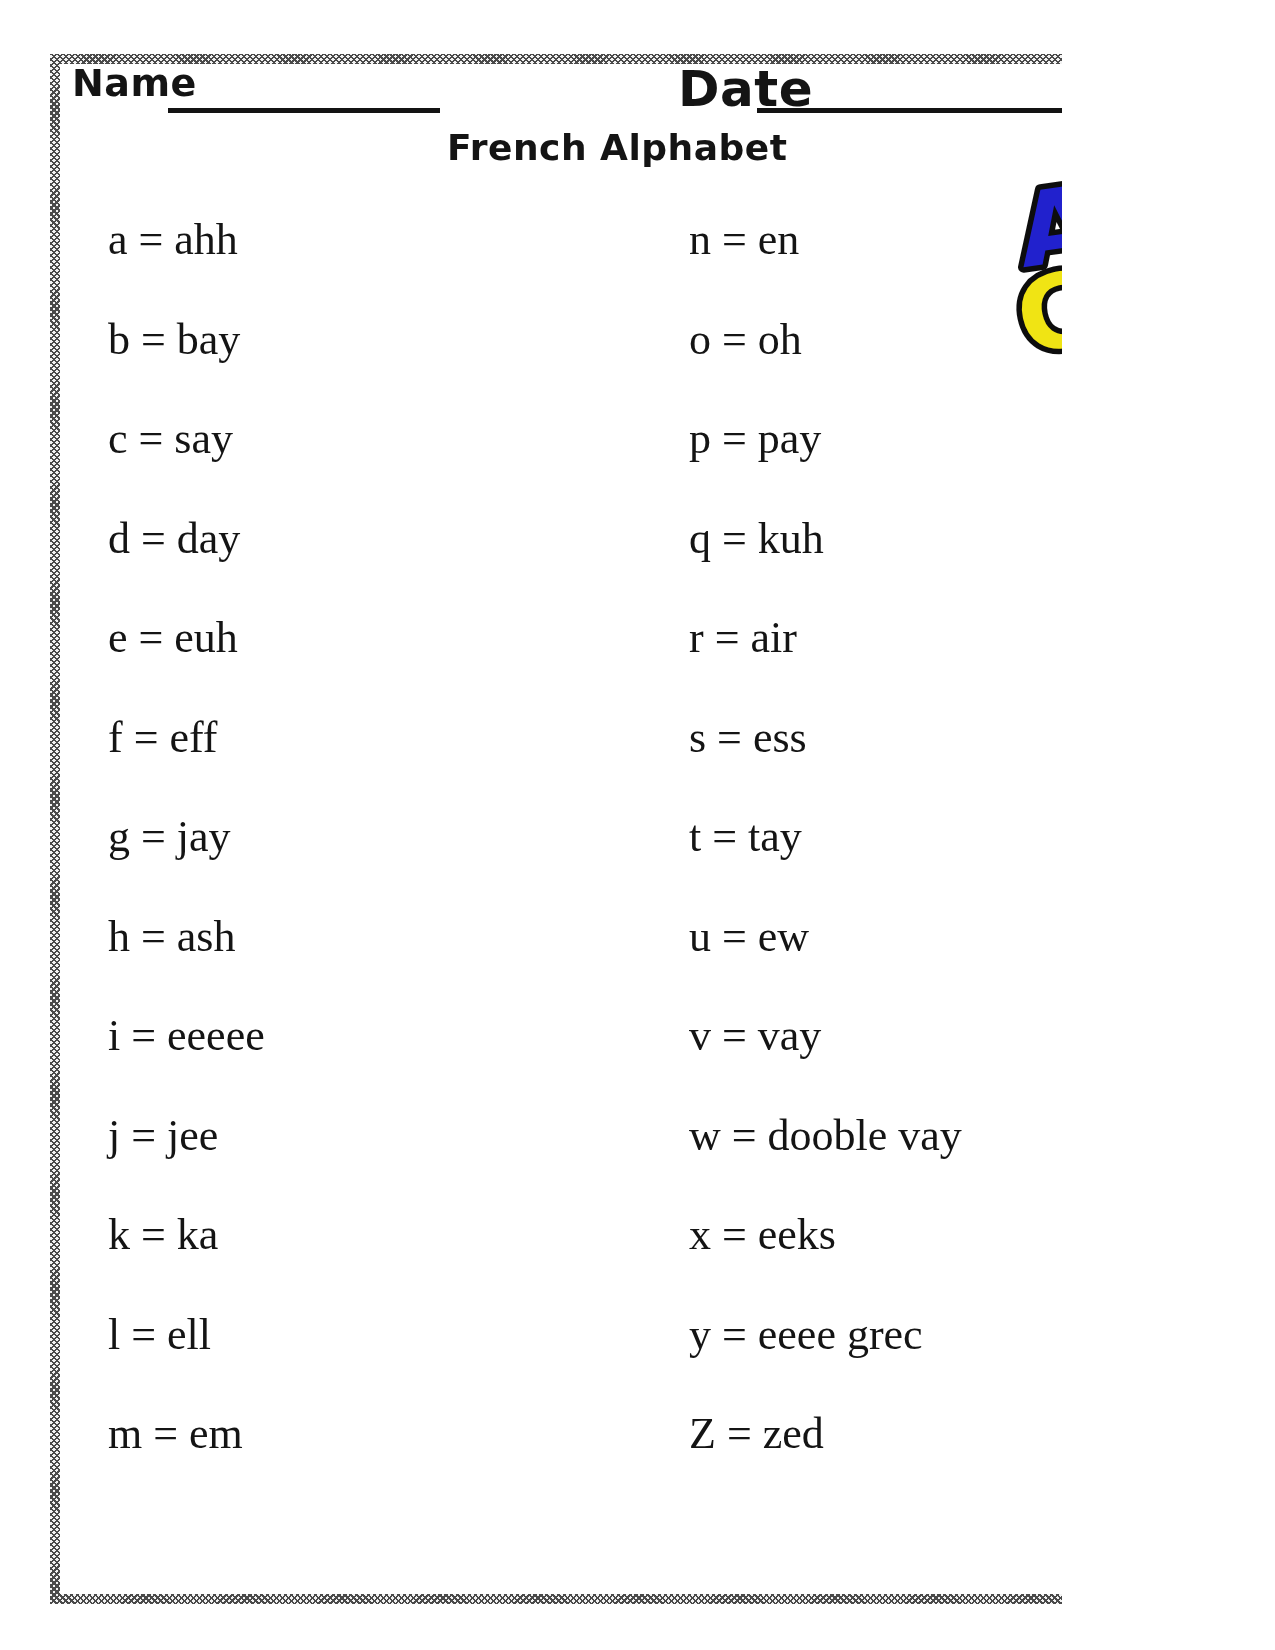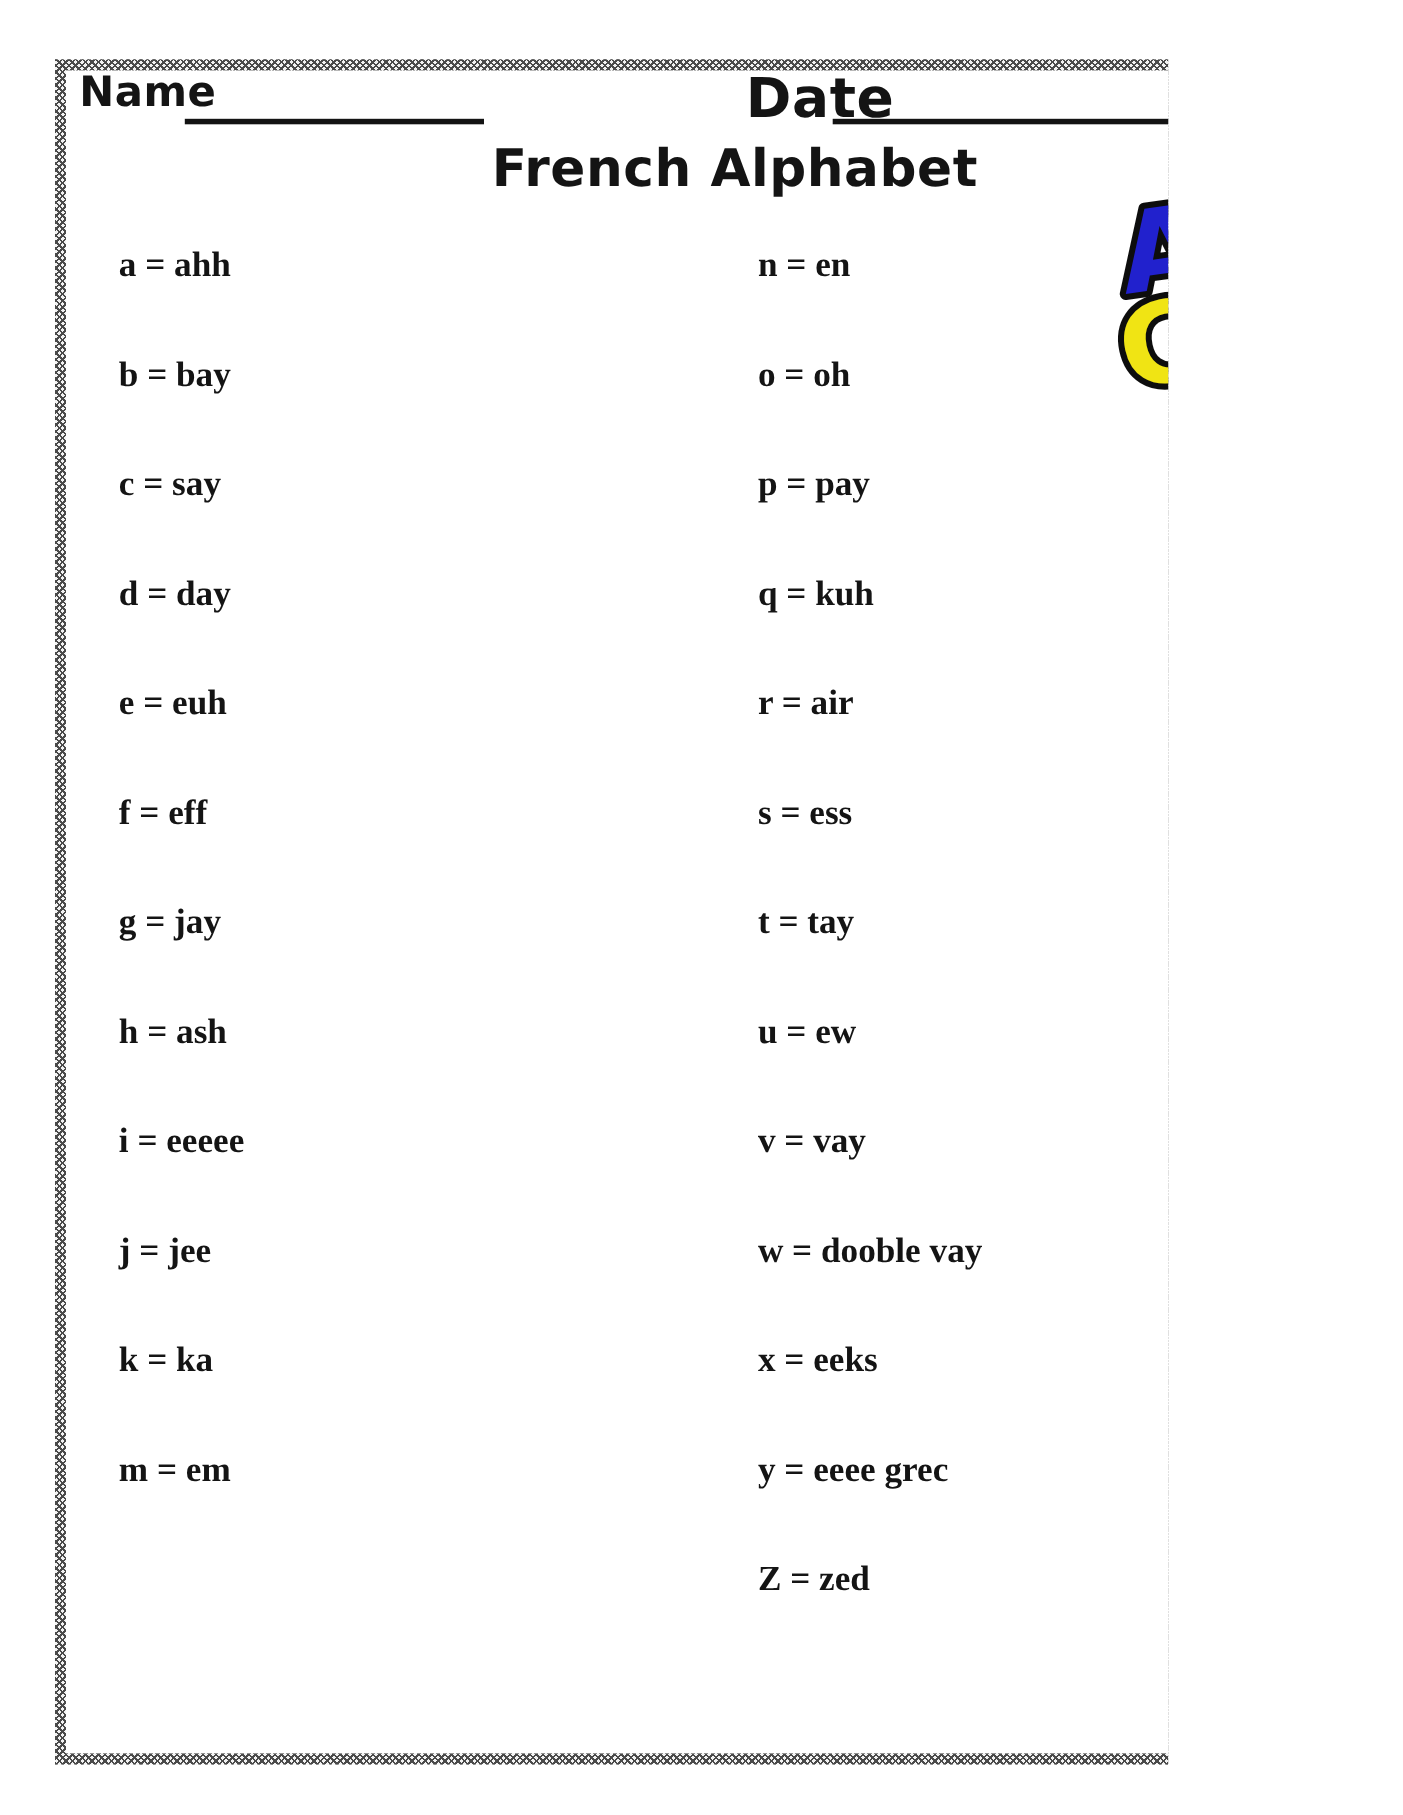--- a/index.html
+++ b/index.html
@@ -44,21 +44,21 @@
     position: absolute; left: 678px; top: 64px;
     font-size: 50px; line-height: 1;
   }
   .date-line {
     position: absolute; left: 757px; top: 70px;
     width: 410px; height: 38px;
     border-bottom: 5px solid #131313;
   }
   .title {
     position: absolute; left: 447px; top: 130px;
-    font-size: 47px; line-height: 1;
+    font-size: 36px; line-height: 1;
   }
   .clipart {
     position: absolute; left: 1005px; top: 170px;
     width: 160px; height: 190px;
   }
   .clipart text {
     font-family: "DejaVu Sans", sans-serif;
     font-weight: 700;
     font-size: 102px;
     paint-order: stroke fill;
@@ -67,24 +67,23 @@
   .col {
     position: absolute;
     top: 218px;
     display: flex;
     flex-direction: column;
   }
   .col-left  { left: 108px; }
   .col-right { left: 665px; margin-left: 24px; }
   .entry {
     height: 99.5px;
-    font-size: 32px;
+    font-size: 44px;
     line-height: 44px;
     white-space: nowrap;
-    font-weight: bold;
   }
 </style>
 </head>
 <body>
 
 <div class="page">
   <div class="border-band">
     <div class="border-inner"></div>
   </div>
 
@@ -113,20 +112,21 @@
     <div class="entry">b = bay</div>
     <div class="entry">c = say</div>
     <div class="entry">d = day</div>
     <div class="entry">e = euh</div>
     <div class="entry">f = eff</div>
     <div class="entry">g = jay</div>
     <div class="entry">h = ash</div>
     <div class="entry">i = eeeee</div>
     <div class="entry">j = jee</div>
     <div class="entry">k = ka</div>
+    <div class="entry">l = ell</div>
     <div class="entry">m = em</div>
   </div>
 
   <div class="col col-right">
     <div class="entry">n = en</div>
     <div class="entry">o = oh</div>
     <div class="entry">p = pay</div>
     <div class="entry">q = kuh</div>
     <div class="entry">r = air</div>
     <div class="entry">s = ess</div>

